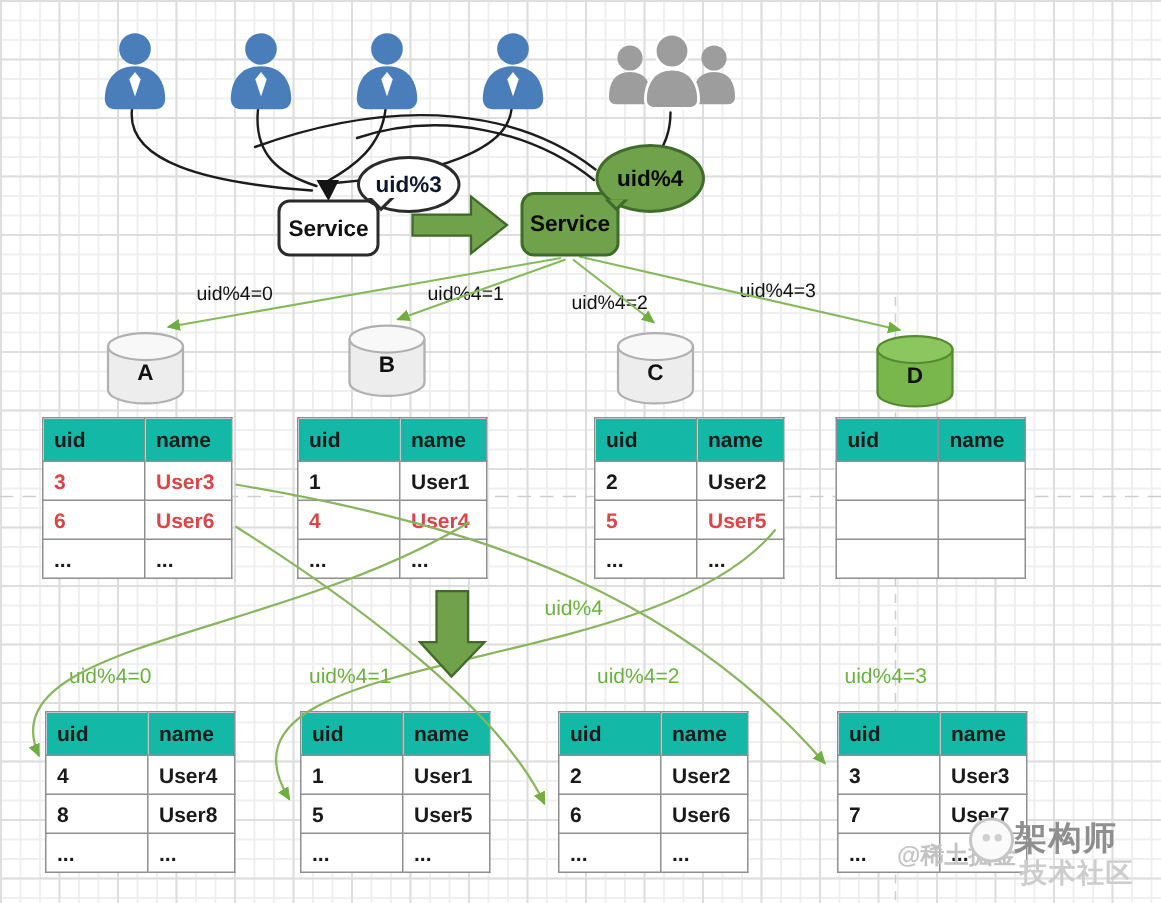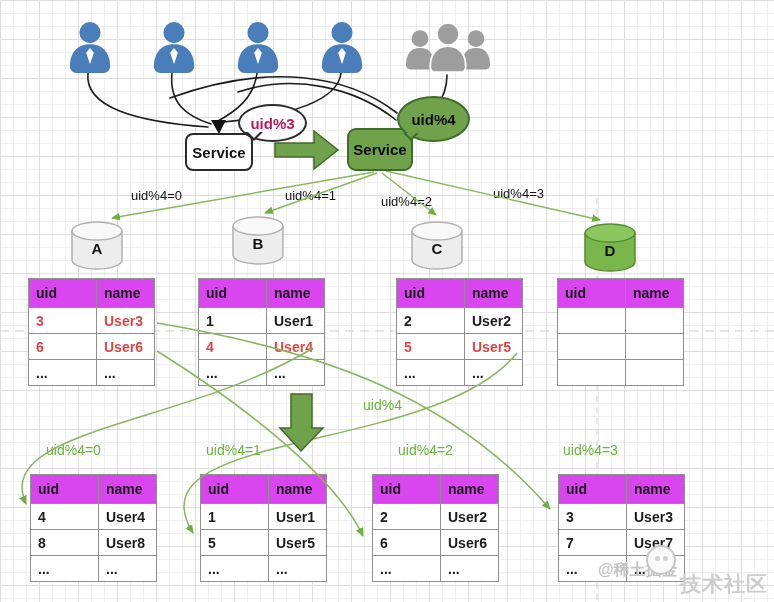--- a/index.html
+++ b/index.html
@@ -15,43 +15,43 @@
     background-size:39px 39px,39px 39px,13px 13px,13px 13px;
   }
   svg.layer{position:absolute;left:0;top:0;pointer-events:none;}
   #bg-lines{z-index:1;}
   #fg-lines{z-index:5;}
   .shape{position:absolute;z-index:6;box-sizing:border-box;display:flex;align-items:center;justify-content:center;}
   .icon{position:absolute;z-index:6;}
   .svc-old{left:185px;top:133px;width:68px;height:38px;background:#fff;border:2px solid #2b2b2b;border-radius:8px;font-weight:bold;font-size:15px;color:#111;}
   .svc-new{left:347px;top:128px;width:66px;height:43px;background:#6fa24a;border:2px solid #3f6c2a;border-radius:9px;font-weight:bold;font-size:15px;color:#0b0b0b;}
   .bubble{border-radius:50%;font-weight:bold;font-size:15px;}
-  .bub-old{left:238px;top:104px;width:69px;height:38px;background:#fff;border:2px solid #2b2b2b;color:#be185d;}
+  .bub-old{left:238px;top:104px;width:69px;height:38px;background:#fff;border:2px solid #2b2b2b;color:#0f172a;}
   .bub-old::before{content:"";position:absolute;left:5px;bottom:-10px;border:9px solid transparent;border-top-color:#2b2b2b;}
   .bub-old::after{content:"";position:absolute;left:8px;bottom:-4px;border:6px solid transparent;border-top-color:#ffffff;}
   .bub-new{left:397px;top:96px;width:73px;height:46px;background:#6fa24a;border:2px solid #3f6c2a;color:#0b0b0b;}
   .bub-new::before{content:"";position:absolute;left:4px;bottom:-9px;border:8px solid transparent;border-top-color:#3f6c2a;}
   .bub-new::after{content:"";position:absolute;left:7px;bottom:-3px;border:5px solid transparent;border-top-color:#6fa24a;}
   .lbl{position:absolute;z-index:3;font-weight:normal;white-space:nowrap;}
   .lbl-black{font-size:13px;color:#111;}
   .lbl-green{font-size:14px;color:#69b33c;}
   .cyl{position:absolute;z-index:6;width:56px;height:54px;}
   .cyl span{position:absolute;left:0;right:0;top:21px;text-align:center;font-weight:bold;font-size:15px;color:#111;z-index:7;}
   table.db{position:absolute;z-index:2;border-collapse:collapse;background:#fff;table-layout:fixed;width:127px;}
   table.db th,table.db td{border:1px solid #8f8f8f;font-weight:bold;font-size:14px;color:#1a1a1a;text-align:left;padding:0 0 0 7px;overflow:hidden;}
-  table.db th{background:#d946ef;height:28px;}
+  table.db th{background:#14b8a6;height:28px;}
   table.db td{height:25px;background:#fff;}
   table.db th:first-child,table.db td:first-child{width:60px;}
   table.db td.red{color:#dc4545;}
   .watermark{position:absolute;z-index:8;left:594px;top:542px;width:180px;height:56px;}
   .wm-handle{position:absolute;left:4px;top:18px;font-size:16px;font-weight:bold;color:#c3c3c3;}
   .wm-logo{position:absolute;left:52px;top:3px;width:26px;height:26px;border:2px solid #c6c6c6;border-radius:50%;background:#fafafa;}
   .wm-logo::after{content:"";position:absolute;left:7px;top:9px;width:5px;height:5px;border-radius:50%;background:#d0d0d0;box-shadow:8px 0 0 #d0d0d0;}
   .wm-brand{position:absolute;left:82px;top:2px;font-size:22px;font-weight:bold;color:#8f8f8f;letter-spacing:1px;}
-  .wm-comm{position:absolute;left:86px;top:28px;font-size:21px;font-weight:bold;color:#cdcdcd;letter-spacing:1px;}
+  .wm-comm{position:absolute;left:86px;top:28px;font-size:18px;font-weight:bold;color:#cdcdcd;letter-spacing:1px;}
 </style>
 </head>
 <body>
 
 <div class="stage">
 
   <svg id="bg-lines" class="layer" width="774" height="602">
     <line x1="0" y1="331" x2="774" y2="331" stroke="#cdcdcd" stroke-width="1" stroke-dasharray="9 6"></line>
     <line x1="597" y1="198" x2="597" y2="602" stroke="#cdcdcd" stroke-width="1" stroke-dasharray="6 5"></line>
   </svg>
@@ -355,15 +355,16 @@
           <td>...</td>
           <td>...</td>
         </tr>
       </tbody>
   </table>
 
   <div class="watermark">
     <span class="wm-handle">@稀土掘金</span>
     <span class="wm-logo"></span>
     <span class="wm-comm">技术社区</span>
+    <span class="wm-brand">架构师</span>
   </div>
 
 </div>
 
 </body></html>

